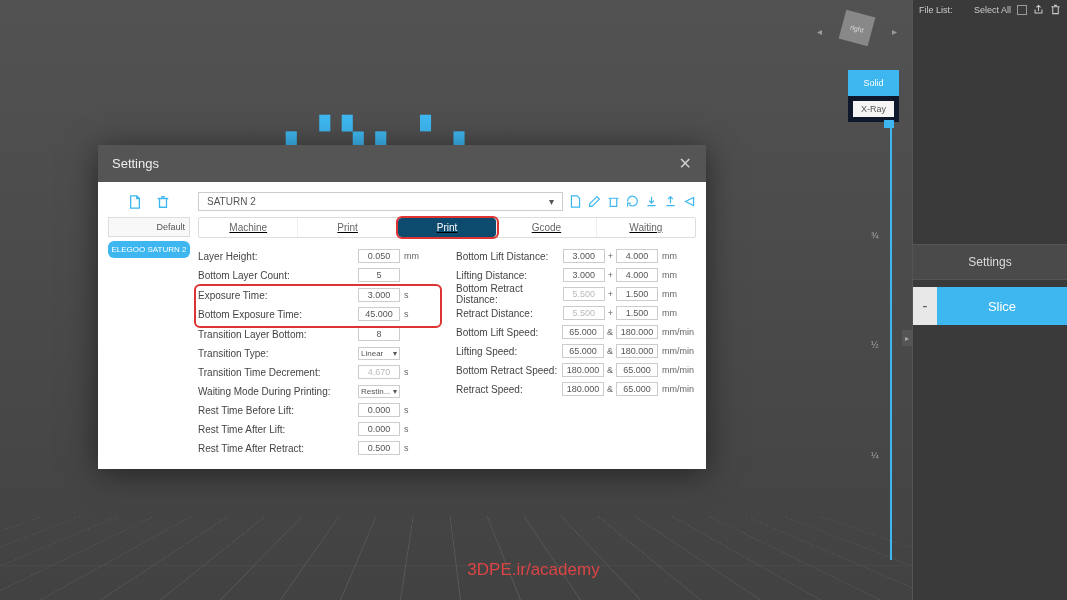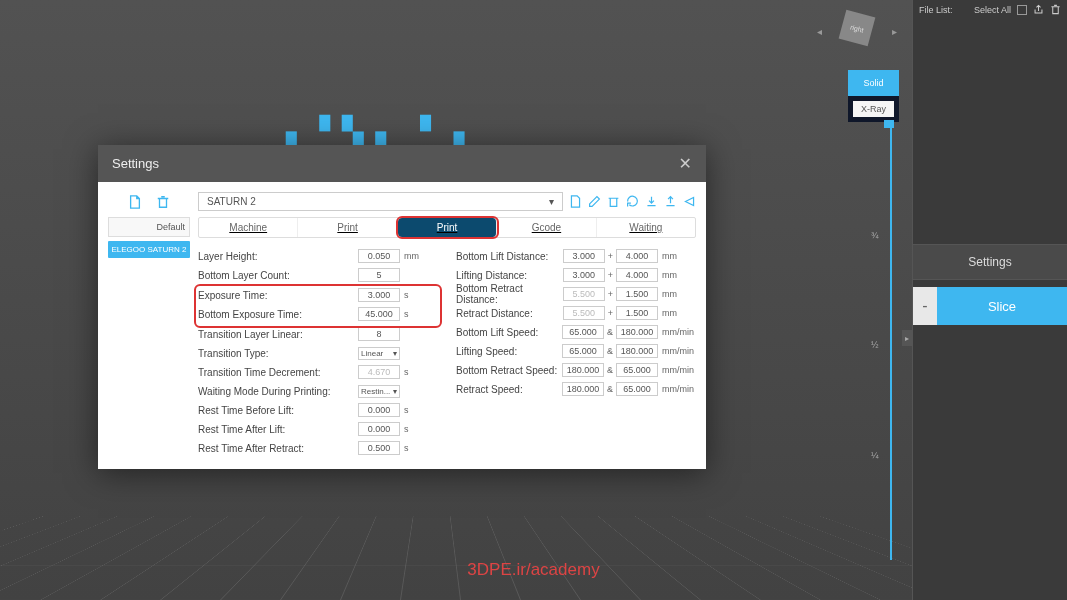--- a/index.html
+++ b/index.html
@@ -44,21 +44,21 @@
 
 
 .modal { position: absolute; top: 145px; left: 98px; width: 608px; background: #fff; box-shadow: 0 4px 30px rgba(0,0,0,0.5); }
 .modal-header { background: #555; color: #eee; padding: 9px 14px; font-size: 13px; display: flex; justify-content: space-between; align-items: center; }
 .modal-close { color: #ccc; font-size: 16px; cursor: pointer; }
 .modal-body { display: flex; padding: 10px; gap: 8px; }
 .sidebar { width: 82px; }
 .side-toolbar { display: flex; gap: 14px; justify-content: center; padding: 3px 0 8px; }
 .side-icon { width: 14px; height: 14px; }
 .default-btn { width: 100%; background: #f8f8f8; border: 1px solid #ddd; font-size: 9px; padding: 4px; color: #555; margin-bottom: 4px; text-align: right; }
-.preset-btn { width: 100%; background: #3eb7f0; color: #fff; font-size: 8px; padding: 4px 2px; text-align: center; border-radius: 1px; }
+.preset-btn { width: 100%; background: #3eb7f0; color: #fff; font-size: 8px; padding: 4px 2px; text-align: center; border-radius: 6px; }
 .main-area { flex: 1; }
 .profile-row { display: flex; align-items: center; gap: 6px; margin-bottom: 6px; }
 .profile-select { flex: 1; border: 1px solid #ccc; font-size: 10px; padding: 3px 8px; display: flex; justify-content: space-between; align-items: center; color: #555; }
 .profile-icon { width: 13px; height: 13px; color: #3eb7f0; }
 .tabs { display: flex; border: 1px solid #ddd; border-radius: 2px; margin-bottom: 10px; text-decoration: underline; }
 .tab { flex: 1; text-align: center; font-size: 10px; padding: 4px; color: #666; border-right: 1px solid #eee; }
 .tab:last-child { border-right: none; }
 .tab.active { background: #0c4a6e; color: #fff; }
 .tab-hl { outline: 2px solid #d33; outline-offset: 0; border-radius: 4px; }
 .settings-grid { display: flex; gap: 18px; }
@@ -195,21 +195,21 @@
             <input class="setting-input" value="3.000" style="">
             <span class="setting-unit">s</span>
           </div>
           <div class="setting-row">
             <span class="setting-label">Bottom Exposure Time:</span>
             <input class="setting-input" value="45.000" style="">
             <span class="setting-unit">s</span>
           </div>
           </div>
           <div class="setting-row">
-            <span class="setting-label">Transition Layer Linear:</span>
+            <span class="setting-label">Transition Layer Bottom:</span>
             <input class="setting-input" value="8" style="">
             <span class="setting-unit"></span>
           </div>
           <div class="setting-row">
             <span class="setting-label">Transition Type:</span>
             <div class="setting-dropdown">
                 <span>Linear</span>
                 <span>▾</span>
               </div>
             <span class="setting-unit"></span>

